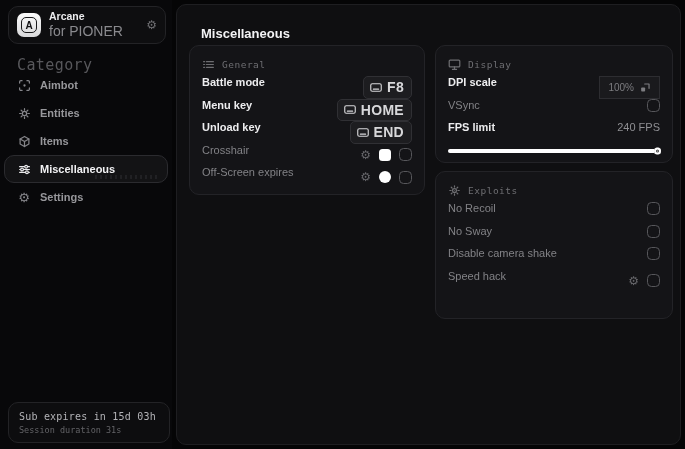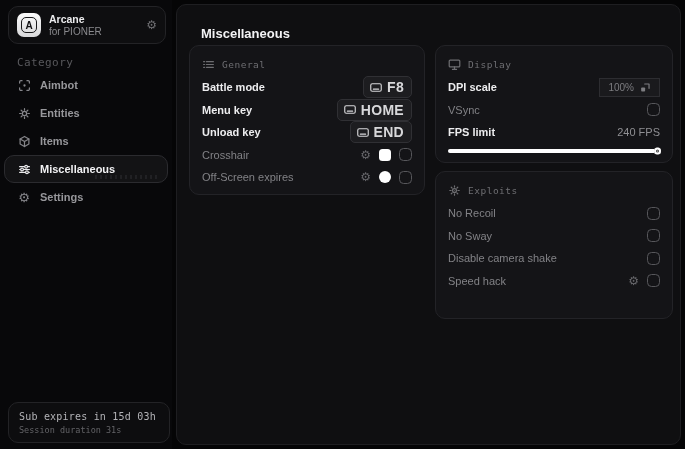--- a/index.html
+++ b/index.html
@@ -11,25 +11,25 @@
   .sidebar { position:absolute; left:0; top:0; width:172px; height:449px; background:#08080a; }
   .side-header { position:absolute; left:8px; top:6px; width:158px; height:38px;
     border:1px solid #232326; border-radius:10px; background:#0e0e10;
     display:flex; align-items:center; padding:0 8px; gap:8px; }
   .logo { width:24px; height:24px; border-radius:7px; flex:0 0 auto;
     background:linear-gradient(180deg,#fbfbfb,#d9d9db); display:grid; place-items:center; }
   .logo-a { width:16px; height:16px; border:1.5px solid #19191b; border-radius:5px;
     display:grid; place-items:center; font-size:10px; font-weight:700; color:#121214; }
   .brand-col { flex:1; line-height:1.15; }
   .brand-name { font-size:10.5px; font-weight:700; color:#ececee; }
-  .brand-sub { font-size:10px; color:#8a8a8e; margin-top:1px; }
+  .brand-sub { font-size:14px; color:#8a8a8e; margin-top:1px; }
   .hdr-gear { color:#6f6f73; font-size:12px; cursor:pointer;
     font-family:"DejaVu Sans",sans-serif; }
 
-  .cat-label { position:absolute; left:17px; top:56px; font-size:11px; color:#58585c;
+  .cat-label { position:absolute; left:17px; top:56px; font-size:15px; color:#58585c;
     letter-spacing:.4px; }
 
   .nav { position:absolute; left:4px; top:71px; right:4px; display:flex; flex-direction:column; }
   .nav-item { height:28px; display:flex; align-items:center; gap:9px; padding:0 12px;
     color:#97979b; font-size:11px; font-weight:600; border:1px solid transparent;
     border-radius:10px; position:relative; cursor:pointer; }
   .nav-item.active { color:#f1f1f3; background:#131315; border-color:#2b2b2f; }
   .nav-ico { width:14px; height:14px; display:grid; place-items:center; color:#85858a; }
   .nav-item.active .nav-ico { color:#e8e8ea; }
   .nav-ico svg { width:13px; height:13px; }
@@ -51,21 +51,21 @@
   .card { position:absolute; background:#141417; border:1px solid #232327;
     border-radius:10px; padding:9px 12px 8px; }
   .card-general  { left:12px;  top:40px;  width:236px; height:150px; }
   .card-display  { left:258px; top:40px;  width:238px; height:118px; }
   .card-exploits { left:258px; top:166px; width:238px; height:148px; }
 
   .card-head { display:flex; align-items:center; gap:7px; height:18px;
     color:#6e6e72; font-size:9.5px; letter-spacing:.5px; margin-bottom:3px; }
   .card-head svg { width:13px; height:13px; }
 
-  .row { height:22.5px; display:flex; align-items:center; justify-content:space-between;gap:34px; }
+  .row { height:22.5px; display:flex; justify-content:space-between;gap:34px; }
   .row-label { font-size:11px; font-weight:700; color:#ededef; }
   .row-label.muted { color:#828286; font-weight:400; }
   .row-right { display:flex; align-items:center; gap:8px; }
 
   .keybadge { display:inline-flex; align-items:center; gap:5px; background:#1d1d20;
     border:1px solid #303034; border-radius:5px; padding:2px 7px 2px 6px;
     font-size:14px; font-weight:700; color:#d8d8da; letter-spacing:.3px; cursor:pointer; }
   .keybadge svg { width:12px; height:9px; }
 
   .gear { color:#67676b; font-size:12px; font-family:"DejaVu Sans",sans-serif; cursor:pointer; }

